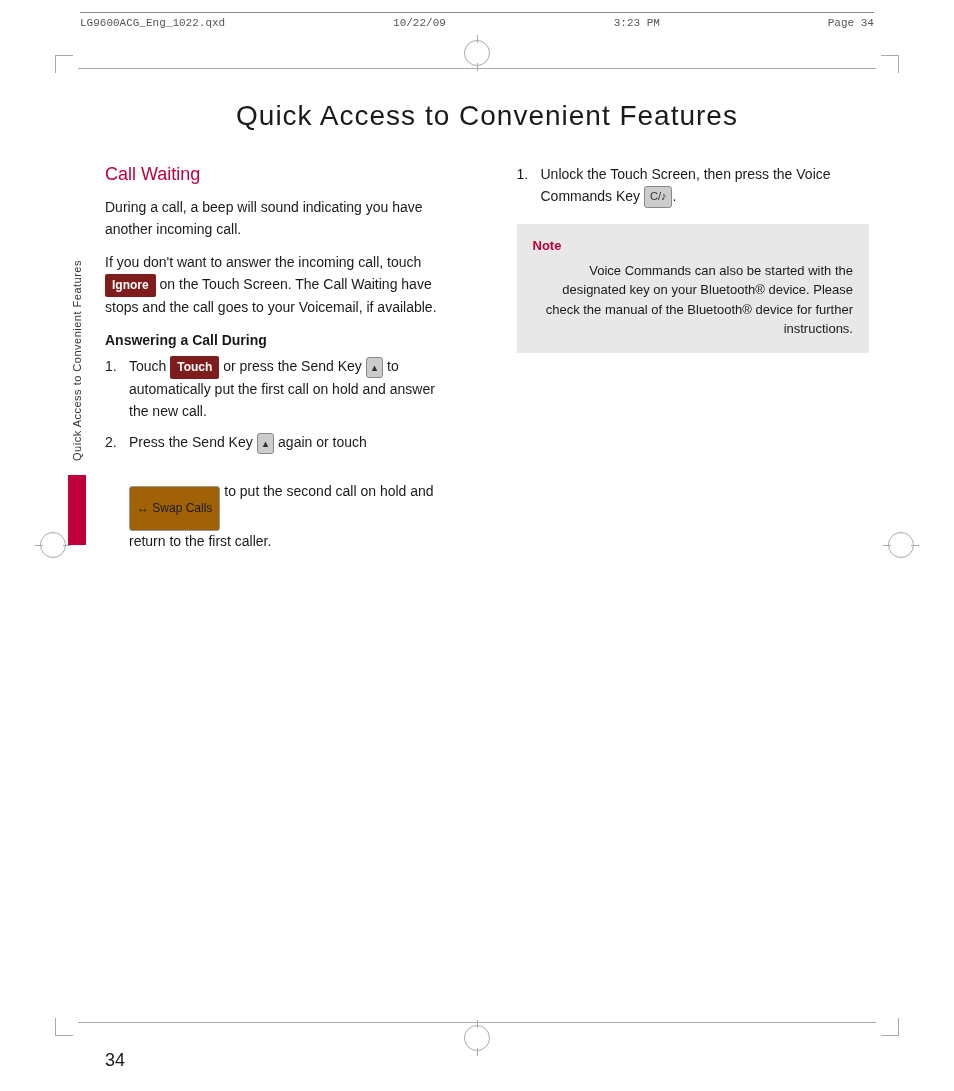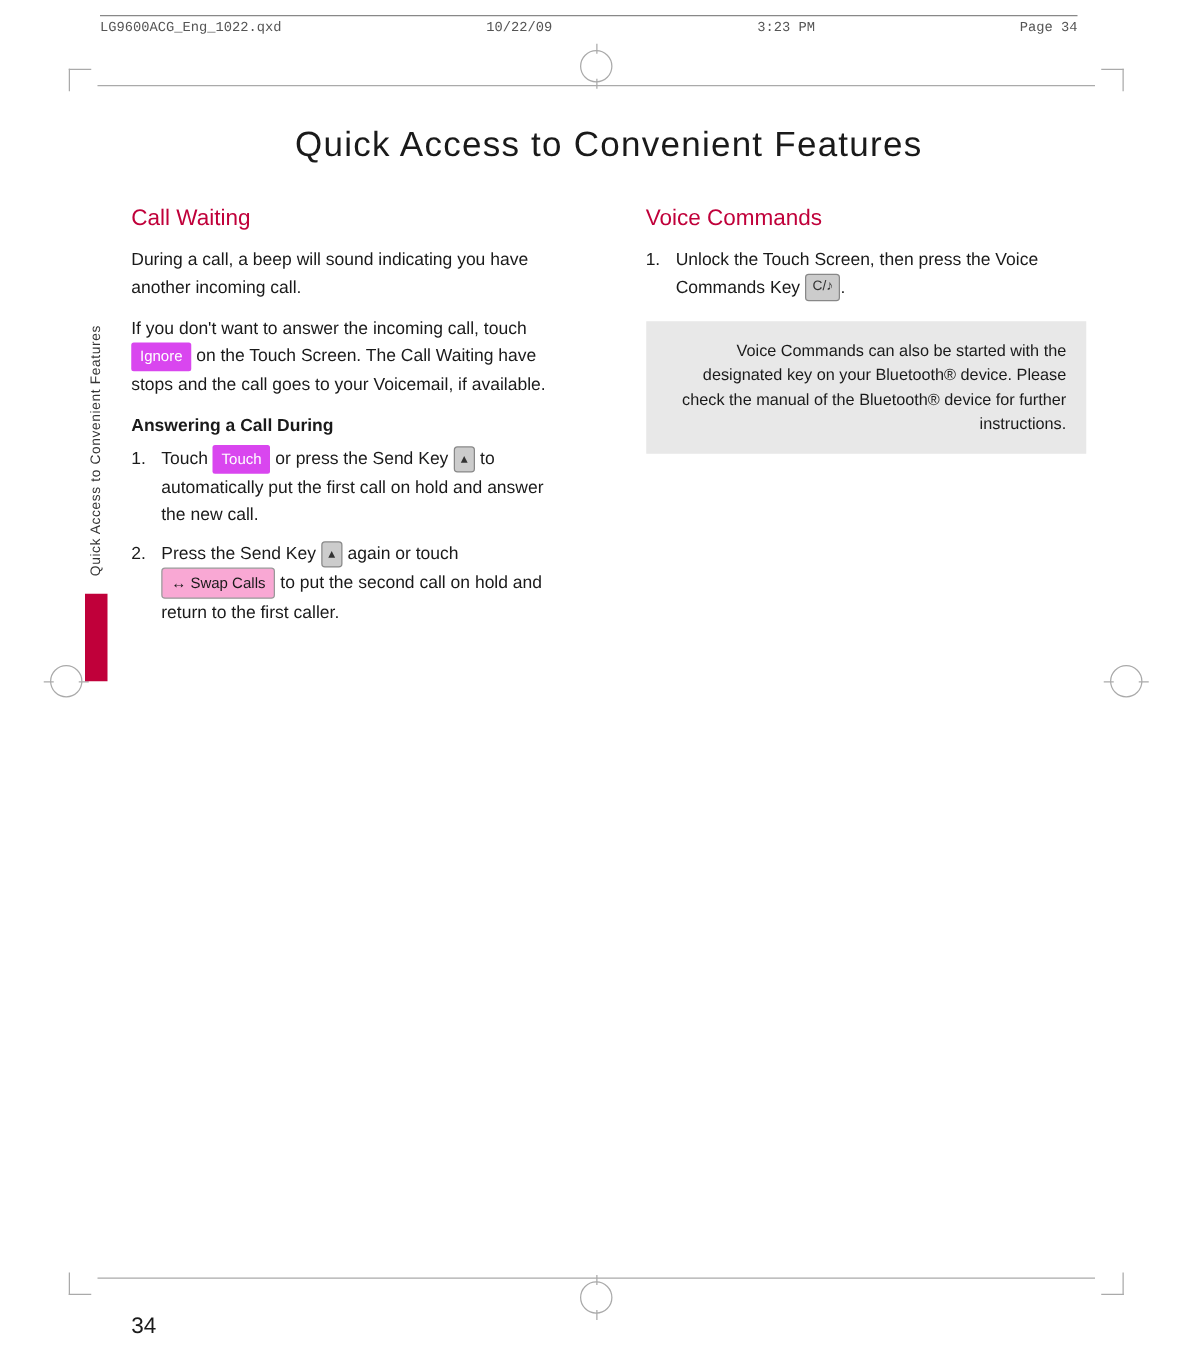--- a/index.html
+++ b/index.html
@@ -120,21 +120,21 @@
       top: 12px; right: -6px;
       width: 8px; height: 1px;
       background: #aaa;
     }
 
     
     .header-bar {
       position: absolute;
       top: 12px;
       left: 80px;
-      right: 92px;
+      right: 80px;
       border-top: 1px solid #888;
       padding-top: 4px;
       display: flex;
       justify-content: space-between;
       align-items: center;
     }
     .header-text {
       font-size: 11px;
       color: #555;
       font-family: 'Courier New', monospace;
@@ -216,49 +216,50 @@
       font-size: 14px;
       font-weight: bold;
       color: #1a1a1a;
       margin-bottom: 8px;
       margin-top: 14px;
     }
 
     
     .btn-inline {
       display: inline-block;
-      background: #d946ef;
+      background: #7f1d1d;
       color: #ffffff;
       font-size: 12px;
       padding: 2px 7px;
       border-radius: 2px;
       vertical-align: middle;
-      font-weight: normal;
+      font-weight: bold;
     }
 
     .btn-send {
       display: inline-block;
       background: #ccc;
       border: 1px solid #888;
       border-radius: 3px;
       padding: 1px 5px;
       font-size: 11px;
       vertical-align: middle;
       color: #333;
     }
 
     .btn-swap {
       display: inline-block;
-      background: #f9a8d4;
+      background: #a16207;
       border: 1px solid #999;
       border-radius: 3px;
-      padding: 2px 7px;
+      padding: 12px 7px;
       font-size: 12px;
       vertical-align: middle;
       color: #1a1a1a;
+      margin-top: 32px;
     }
 
     .btn-voice {
       display: inline-block;
       background: #ccc;
       border: 1px solid #888;
       border-radius: 3px;
       padding: 1px 5px;
       font-size: 11px;
       vertical-align: middle;
@@ -383,31 +384,31 @@
         <span>
           <span>Press the Send Key </span><span class="btn-send">▴</span>
           <span> again or touch </span><span class="btn-swap">↔ <span>Swap Calls</span></span><span> to put the second call on hold and return to the first caller.</span>
         </span>
       </div>
 
     </div>
 
     <div class="col-right">
 
-      <h2 class="section-title">Voice Commands</h2>
 
 
       <div class="list-item">
         <span class="list-num">1.</span>
         <span>
           <span>Unlock the Touch Screen, then press the Voice Commands Key </span><span class="btn-voice"><span>C/♪</span></span><span>.</span>
         </span>
       </div>
 
       <div class="note-box">
+        <p class="note-title">Note</p>
         <p class="note-text">Voice Commands can also be started with the designated key on your Bluetooth® device. Please check the manual of the Bluetooth® device for further instructions.</p>
       </div>
 
     </div>
 
   </div>
 </div>
 
 <div class="page-number">34</div>
 

